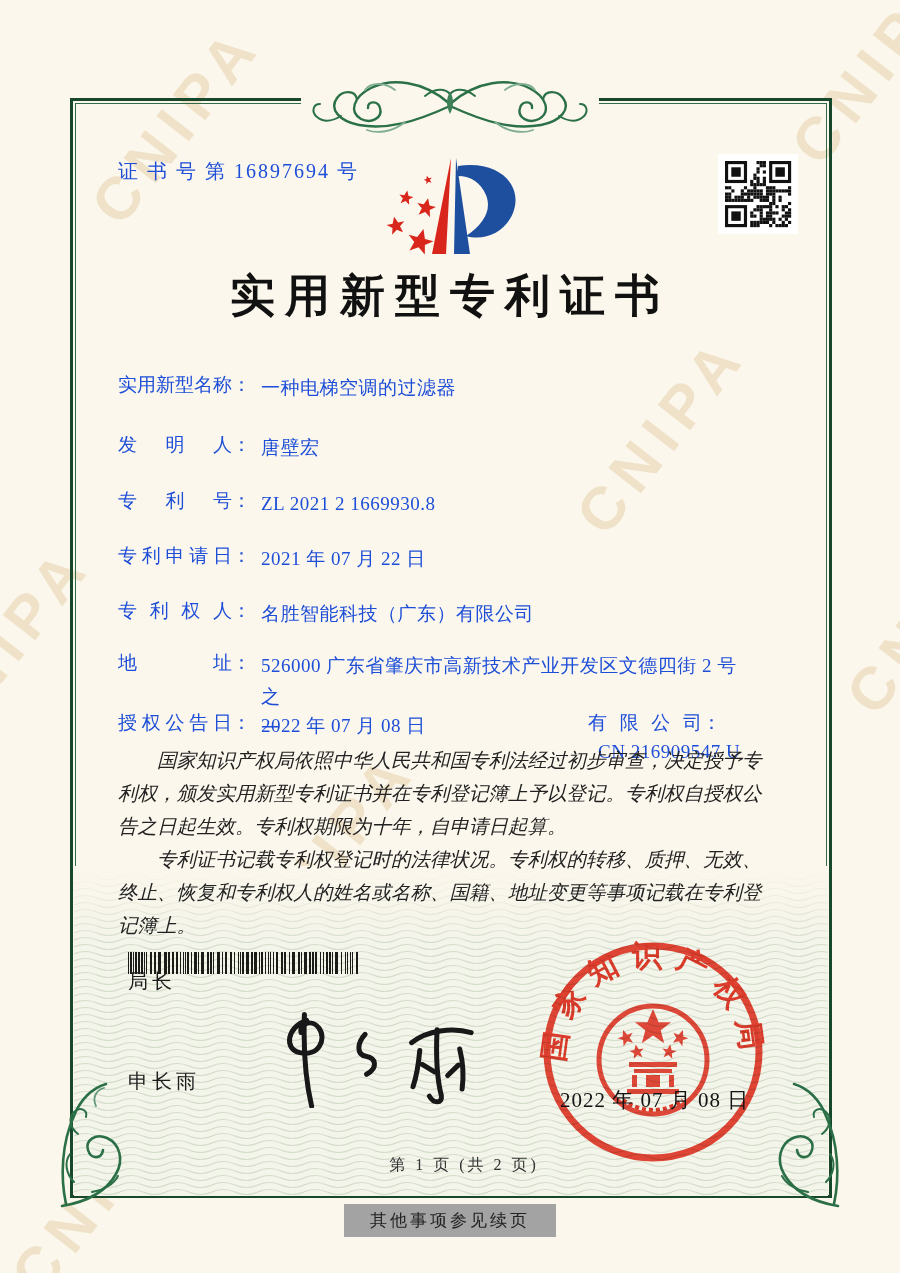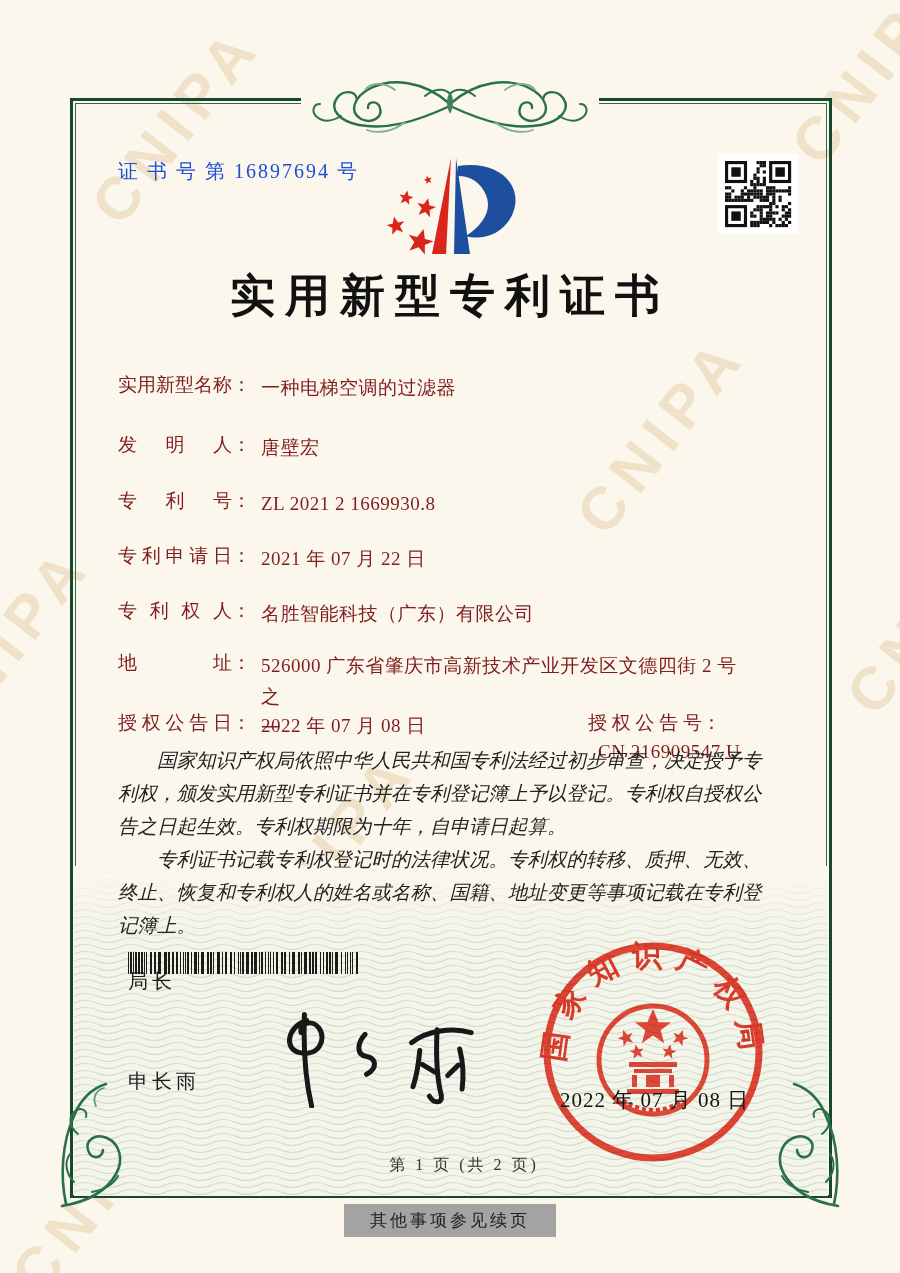--- a/index.html
+++ b/index.html
@@ -13,21 +13,21 @@
   
   .frame{position:absolute;left:70px;top:98px;width:762px;height:1100px;
          border:3px solid #17482c;box-sizing:border-box;}
   .frame-inner{position:absolute;inset:2px;border:1px solid #2e6b4a;}
   
   .certno{position:absolute;left:118px;top:158px;font-size:20px;letter-spacing:2px;color:#1d4ed8;}
   
   .title{position:absolute;left:0;right:0;top:266px;text-align:center;
          font-size:45px;font-weight:bold;letter-spacing:10px;color:#111;font-family:Liberation Mono, monospace;}
   
-  .frow{position:absolute;left:118px;font-size:19px;color:#7f1d1d;}
+  .frow{position:absolute;left:118px;font-size:19px;color:#1d4ed8;}
   .flabel{display:inline-block;width:114px;text-align:justify;text-align-last:justify;vertical-align:top;}
   .fcolon{vertical-align:top;}
   .fvalue{display:inline-block;margin-left:10px;max-width:486px;white-space:pre-line;
           vertical-align:top;letter-spacing:.5px;line-height:31px;}
   .grant-right{position:absolute;left:470px;top:0;}
   
   .paras{position:absolute;left:118px;top:744px;width:660px;font-size:19.5px;
          line-height:33px;color:#222;font-style:italic;}
   .paras p{margin:0;text-indent:2em;}
   
@@ -304,21 +304,21 @@
 <div class="frow" style="top:598px">
   <span class="flabel">专利权人</span><span class="fcolon">：</span><span class="fvalue">名胜智能科技（广东）有限公司</span>
 </div>
 <div class="frow" style="top:650px">
   <span class="flabel">地址</span><span class="fcolon">：</span><span class="fvalue">526000 广东省肇庆市高新技术产业开发区文德四街 2 号之
 一</span>
 </div>
 <div class="frow" style="top:710px;width:660px">
   <span class="flabel">授权公告日</span><span class="fcolon">：</span><span class="fvalue">2022 年 07 月 08 日</span>
   <span class="grant-right">
-    <span class="flabel">授权公告号</span><span class="fcolon">：</span><span class="fvalue">CN 216909547 U</span>
+    <span class="flabel">有限公司</span><span class="fcolon">：</span><span class="fvalue">CN 216909547 U</span>
   </span>
 </div>
 
 <div class="paras">
   <p>国家知识产权局依照中华人民共和国专利法经过初步审查，决定授予专利权，颁发实用新型专利证书并在专利登记簿上予以登记。专利权自授权公告之日起生效。专利权期限为十年，自申请日起算。</p>
   <p>专利证书记载专利权登记时的法律状况。专利权的转移、质押、无效、终止、恢复和专利权人的姓名或名称、国籍、地址变更等事项记载在专利登记簿上。</p>
 </div>
 
 <svg class="barcode" width="232" height="22">
   <g id="bcg" fill="#1b1b17">

